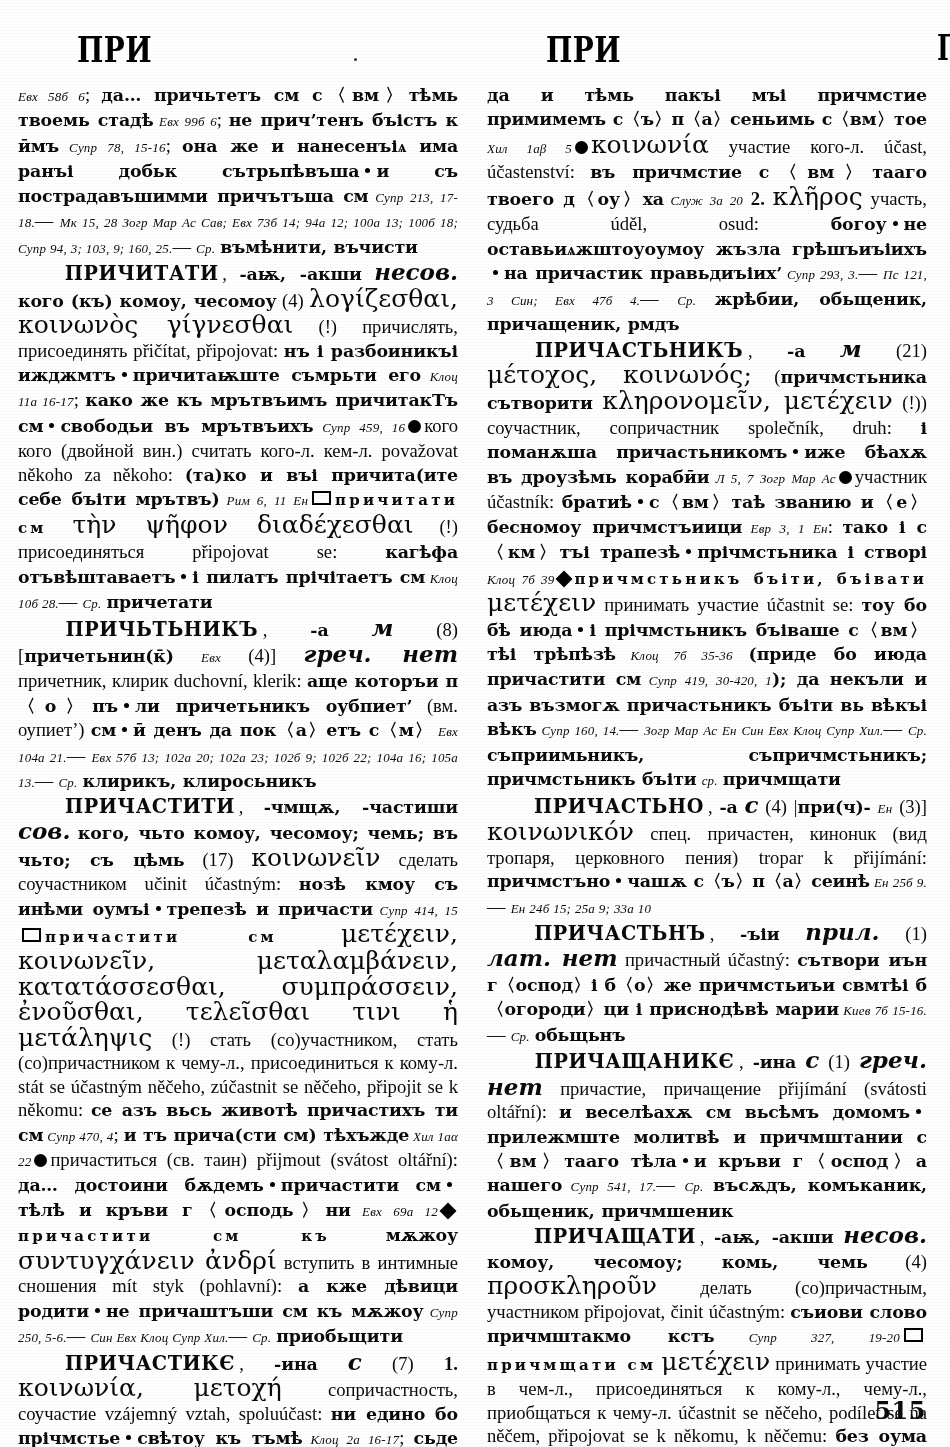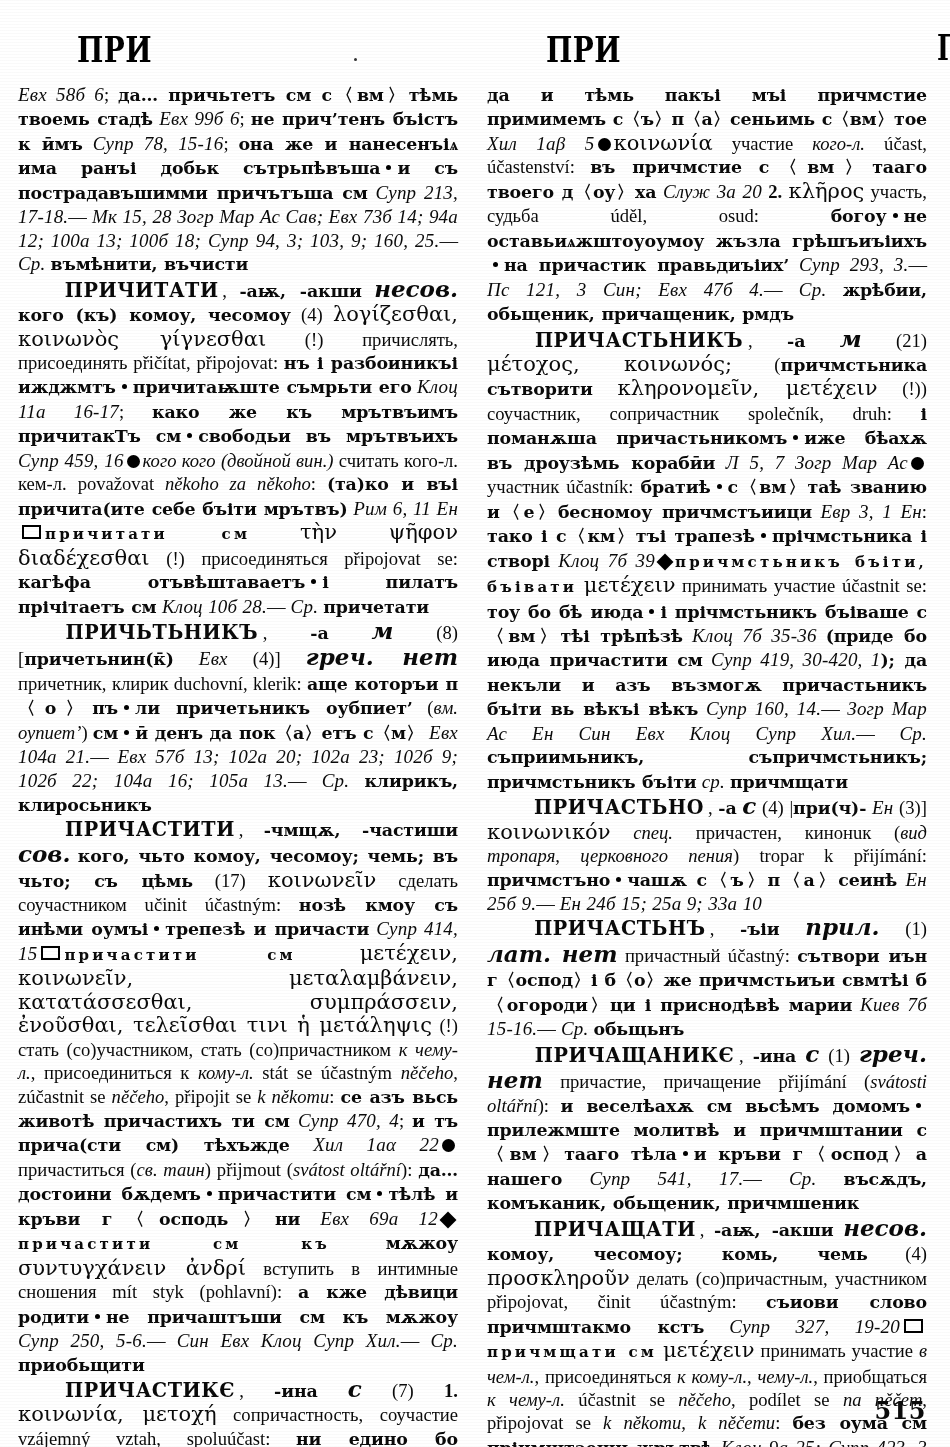--- a/index.html
+++ b/index.html
@@ -105,34 +105,34 @@
   
   .gr {
     font-family: "DejaVu Serif", serif;
     font-weight: bold;
     font-style: italic;
     font-size: 23px;
   }
   
   .src {
     font-style: italic;
-    font-size: 19px;
+    font-size: 13px;
     letter-spacing: 0.2px;
   }
   
   .gk {
     font-family: "DejaVu Serif", serif;
-    font-size: 21px;
+    font-size: 25px;
   }
   
   .cz { font-style: normal; }
   
   .ru { font-style: normal; }
   
-  .rui { font-style: italic; }
+  .rui { }
   
   .sp {
     font-family: "DejaVu Serif", serif;
     font-weight: bold;
     font-size: 15px;
     letter-spacing: 3.2px;
   }
   .num { font-weight: bold; }
 
   

